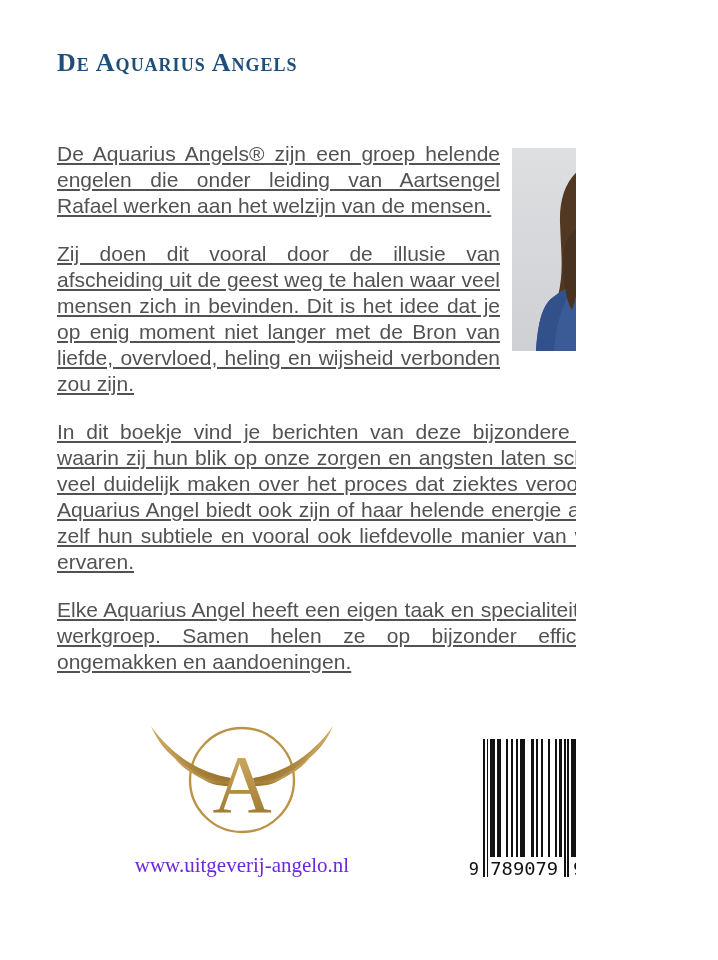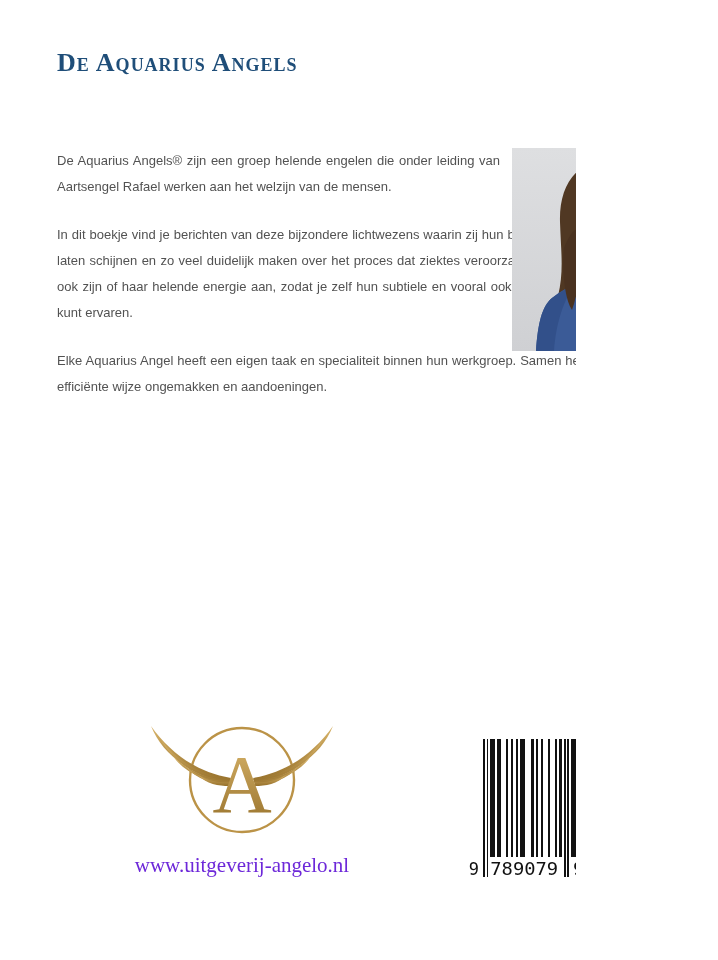--- a/index.html
+++ b/index.html
@@ -12,23 +12,24 @@
     position:relative;width:576px;height:960px;background:#ffffff;
     overflow:hidden;font-family:"Liberation Sans",sans-serif;
   }
   .title{
     position:absolute;left:57px;top:48px;margin:0;
     font-family:"Liberation Serif",serif;font-weight:bold;
     font-variant:small-caps;font-size:26px;letter-spacing:1px;
     color:var(--title-blue);
   }
   .body-text{
-    position:absolute;left:57px;top:148px;width:633px;
-    font-size:13px;line-height:26px;color:var(--body-text);
+    position:absolute;left:57px;top:141px;width:633px;
+    font-size:21px;line-height:26px;color:var(--body-text);
     text-align:justify;
+    text-decoration:underline;
   }
   .body-text p{margin:0 0 22px 0;}
   .body-text p.narrow{width:443px;}
   .photo{
     position:absolute;left:512px;top:148px;width:193px;height:203px;
   }
   .photo svg{display:block;}
   .price{
     position:absolute;left:480px;top:698px;width:170px;text-align:right;
     font-family:"Liberation Serif",serif;font-size:21px;color:#0f172a;
@@ -61,20 +62,21 @@
 </style>
 </head>
 <body>
 
 <div class="page">
 
   <h1 class="title">De Aquarius Angels</h1>
 
   <div class="body-text">
     <p class="narrow">De Aquarius Angels® zijn een groep helende engelen die onder leiding van Aartsengel Rafael werken aan het welzijn van de mensen.</p>
+    <p class="narrow">Zij doen dit vooral door de illusie van afscheiding uit de geest weg te halen waar veel mensen zich in bevinden. Dit is het idee dat je op enig moment niet langer met de Bron van liefde, overvloed, heling en wijsheid verbonden zou zijn.</p>
     <p class="wide">In dit boekje vind je berichten van deze bijzondere lichtwezens waarin zij hun blik op onze zorgen en angsten laten schijnen en zo veel duidelijk maken over het proces dat ziektes veroorzaakt. Elke Aquarius Angel biedt ook zijn of haar helende energie aan, zodat je zelf hun subtiele en vooral ook liefdevolle manier van werken kunt ervaren.</p>
     <p class="wide">Elke Aquarius Angel heeft een eigen taak en specialiteit binnen hun werkgroep. Samen helen ze op bijzonder efficiënte wijze ongemakken en aandoeningen.</p>
   </div>
 
   <div class="photo">
     <svg width="193" height="203" viewBox="0 0 193 203" xmlns="http://www.w3.org/2000/svg">
       <defs>
         <linearGradient id="pbg" x1="0" y1="0" x2="0" y2="1">
           <stop offset="0" stop-color="#dedfe1"></stop>
           <stop offset="1" stop-color="#cfd0d3"></stop>

